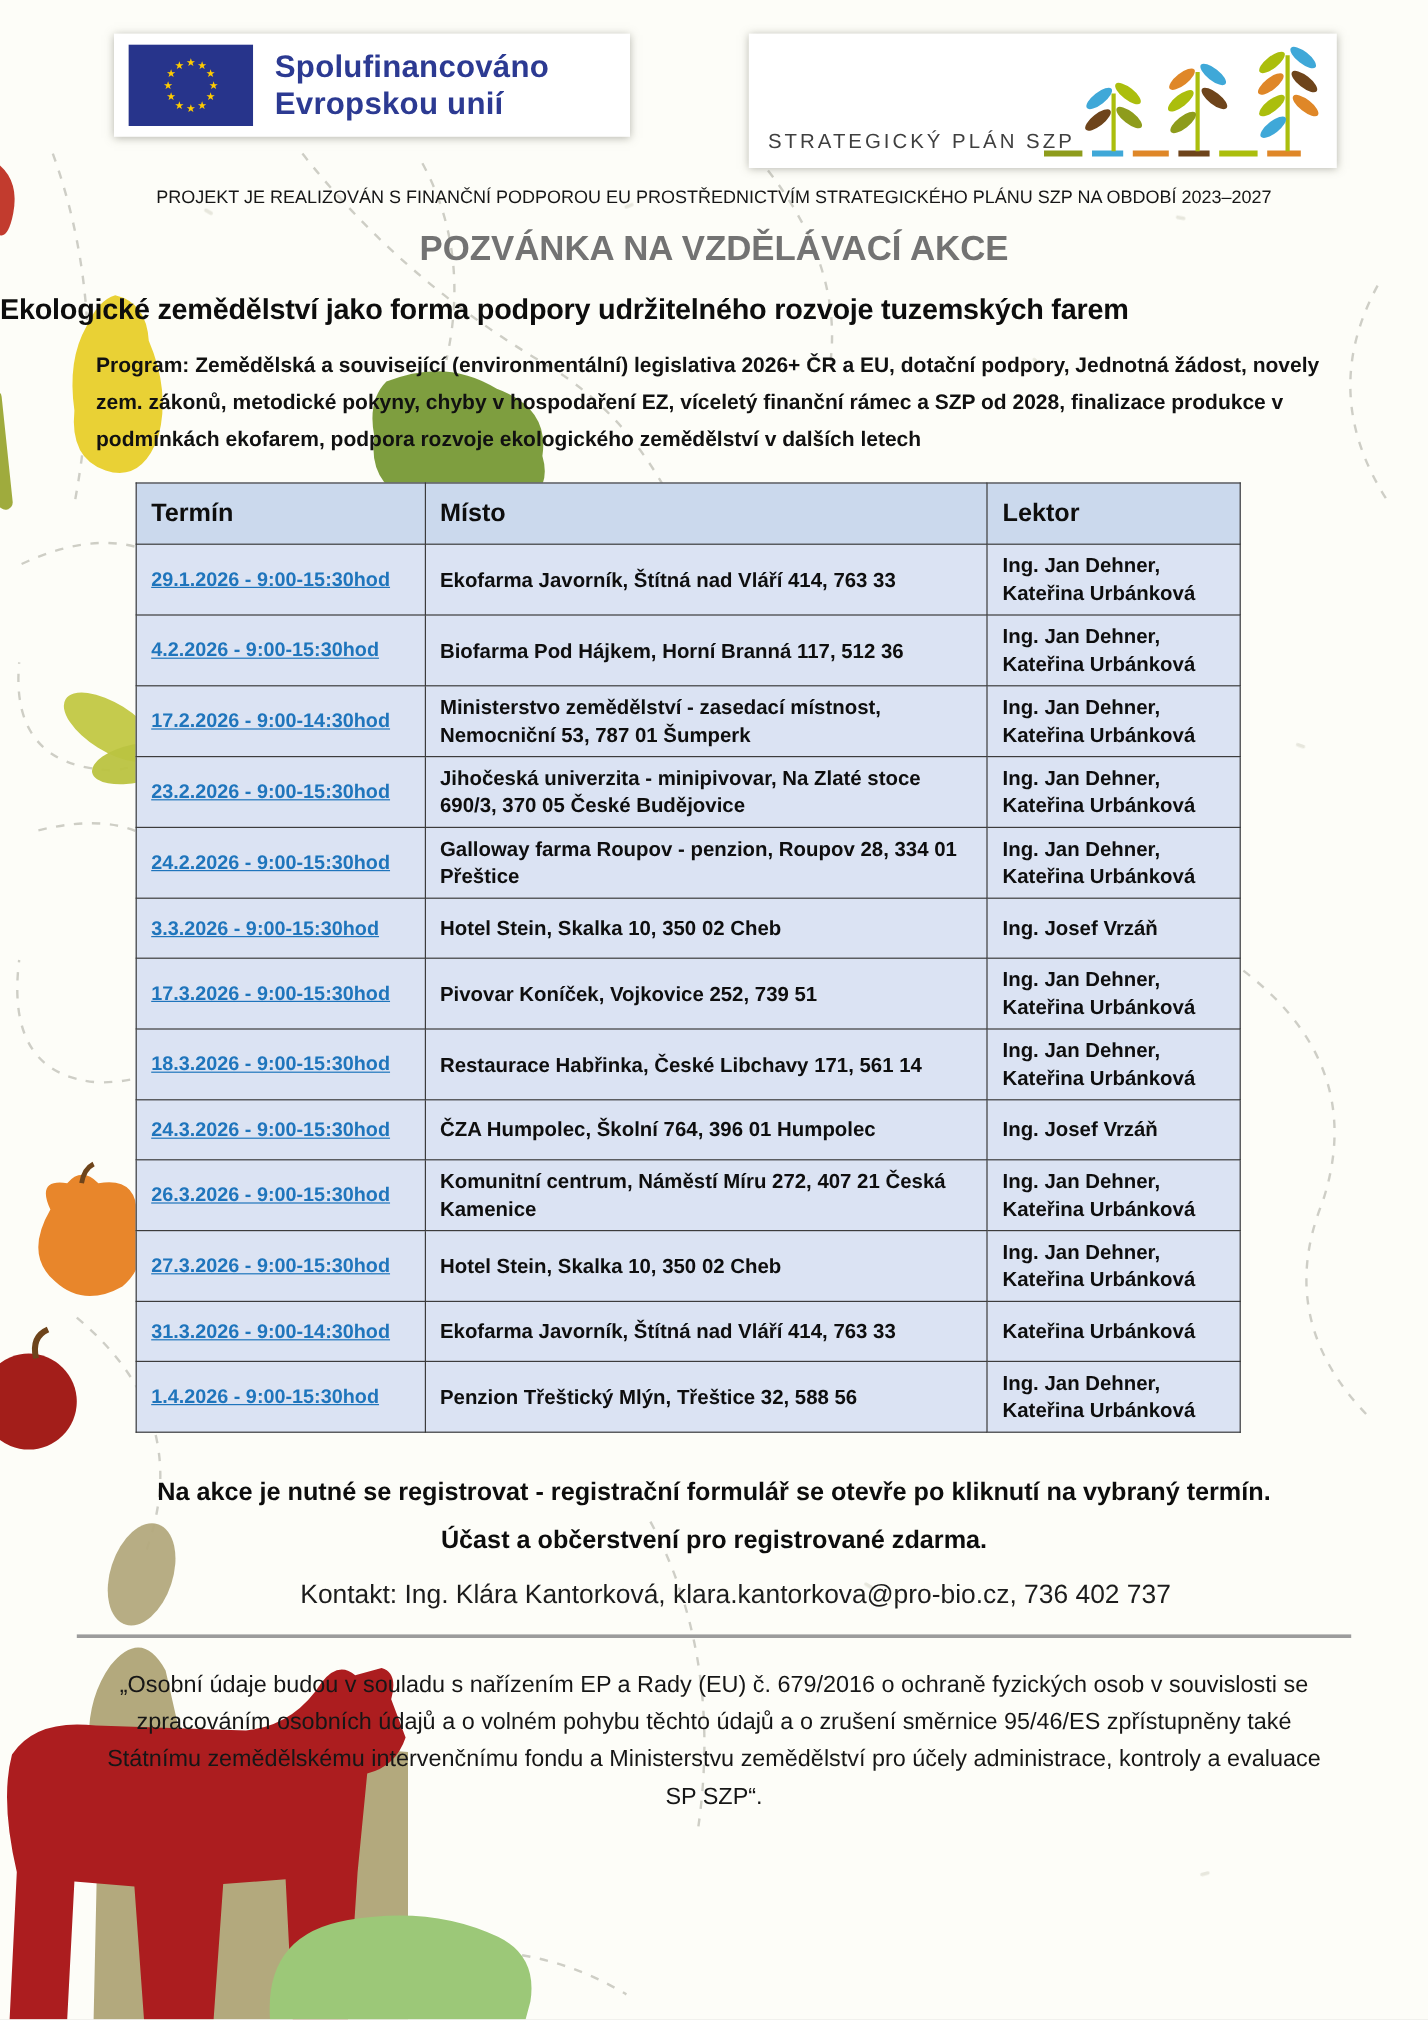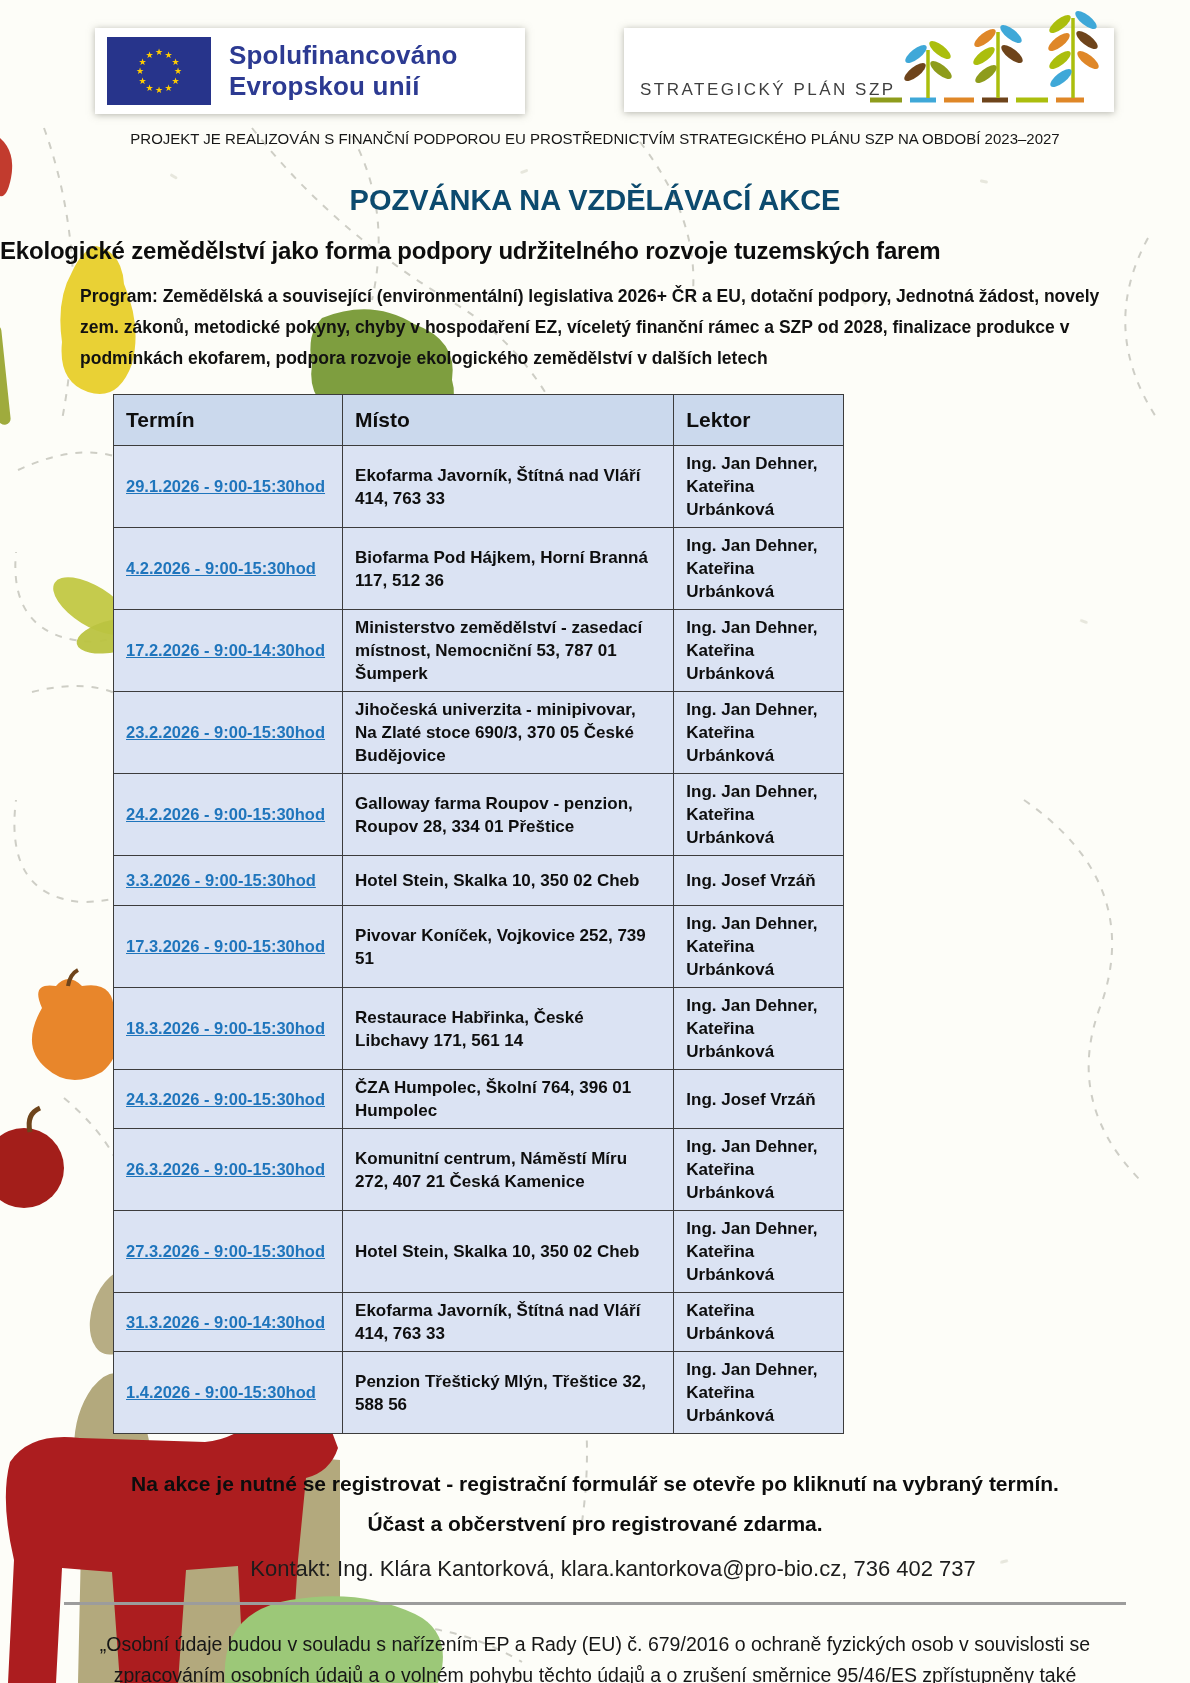--- a/index.html
+++ b/index.html
@@ -22,58 +22,58 @@
     margin-left: 95px;
     width: 430px; height: 86px;
     background: #fff;
     box-shadow: 0 1px 7px rgba(110,110,95,.5);
     display: flex; align-items: center;
     padding-left: 12px;
   }
   .eu-text { margin-left: 18px; font-weight: bold; font-size: 26px; line-height: 31px; color: #2c3a92; letter-spacing: .2px; }
   .szp-box {
     margin-left: 99px;
-    width: 490px; height: 84px;
+    width: 490px; height: 112px;
     background: #fff;
     box-shadow: 0 1px 7px rgba(110,110,95,.5);
     position: relative;
   }
   .szp-label {
     position: absolute; left: 16px; bottom: 12px;
     font-size: 17px; letter-spacing: 2.5px; color: #3f3f3f;
   }
   .szp-plants { position: absolute; right: 6px; bottom: 6px; }
 
   .project-note {
     margin-top: 16px;
     text-align: center;
     font-size: 15px; color: #161616;
     white-space: nowrap;
   }
   .page-title {
-    margin-top: 37px;
+    margin-top: 19px;
     text-align: center;
-    font-size: 29px; font-weight: bold; color: #0c4a6e;
+    font-size: 29px; font-weight: bold; color: #737373;
   }
   .page-subtitle {
     margin-top: 20px;
     font-size: 24px; font-weight: bold; color: #0d0d0d;
     letter-spacing: -.2px;
   }
   .program-text {
     margin: 16px auto 0;
     width: 1030px;
     text-align: left;
     font-size: 17.5px; font-weight: bold; line-height: 31px; color: #111;
   }
 
   
   table.schedule {
     margin: 20px 0 0 113px;
-    width: 731px;
+    width: 921px;
     border-collapse: collapse;
     background: var(--table-row-bg, #dbe3f3);
   }
   table.schedule th, table.schedule td {
     border: 1px solid #3c3c3c;
     vertical-align: middle;
     text-align: left;
   }
   table.schedule th {
     background: var(--table-header-bg, #cbd9ed);

